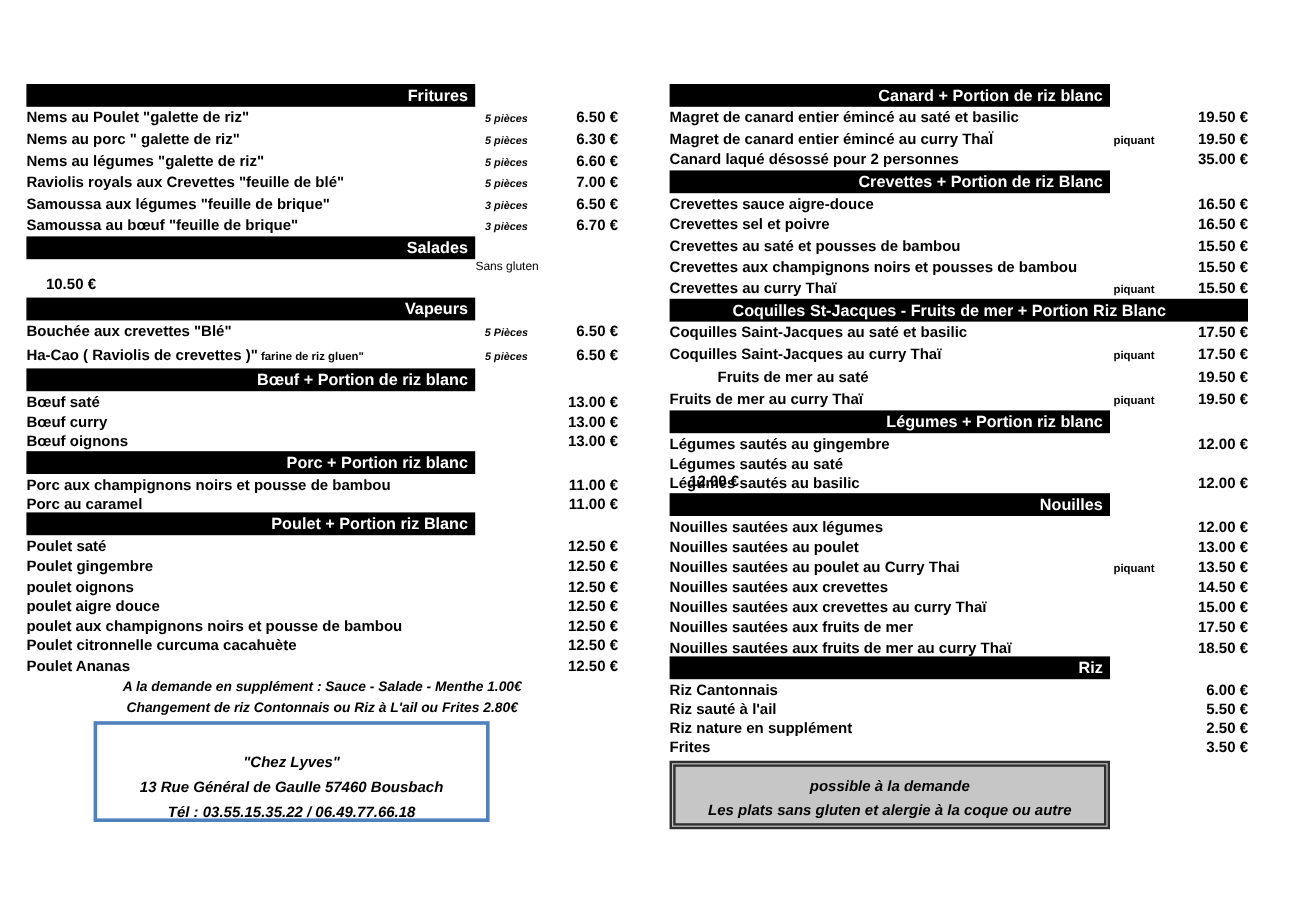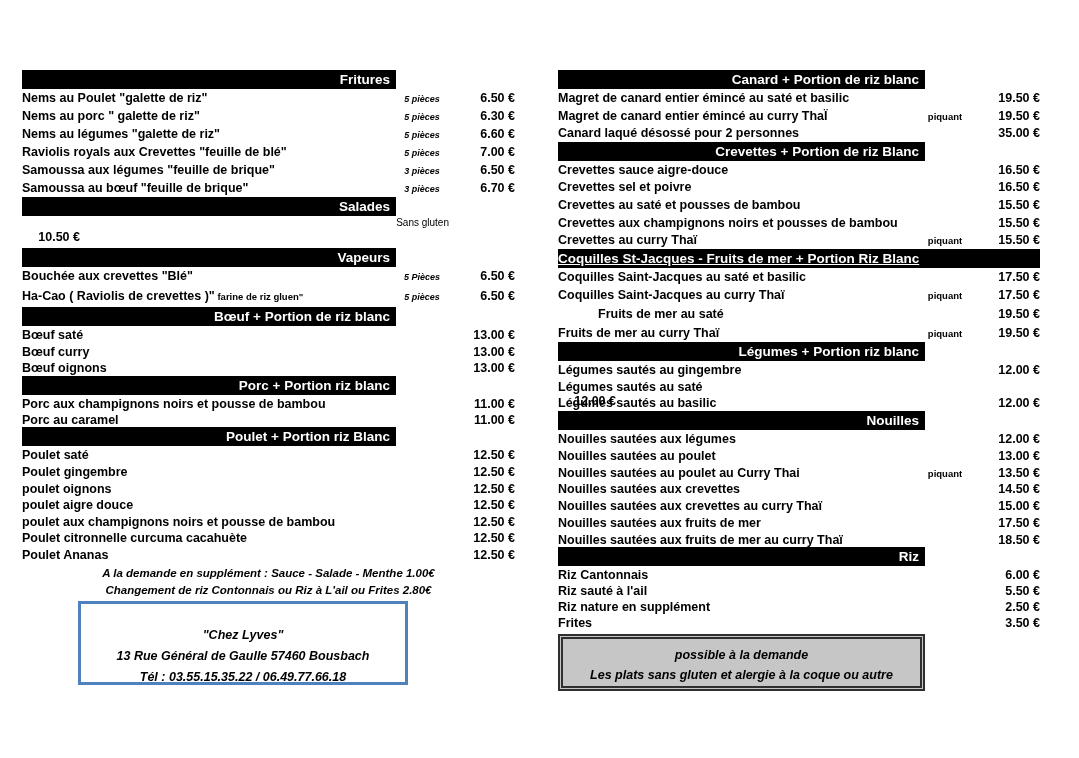--- a/index.html
+++ b/index.html
@@ -18,21 +18,21 @@
 
   .bar {
     background: #000; color: #fff;
     font-weight: bold; font-size: 13.5px;
     height: 19px; line-height: 19px;
     padding-right: 6px; text-align: right;
     white-space: nowrap; overflow: hidden;
   }
   .col-left  .bar { width: 374px; padding-left: 21px; }
   .col-right .bar { width: 367px; }
-  .bar.wide { width: 100%; text-align: left; padding-right: 16px; text-decoration: underline; }
+  .bar.wide { width: 100%; text-align: center; padding-right: 16px; }
 
   .row { display: flex; align-items: baseline; overflow: visible; }
   .row .name {
     flex: 1; font-weight: bold; font-size: 12.5px;
     white-space: nowrap; padding-top: 2px;
   }
   .name .small { font-size: 9.5px; }
   .row .qty {
     width: 70px; text-align: center; flex: none;
     font-size: 9px; font-style: italic; font-weight: bold;

